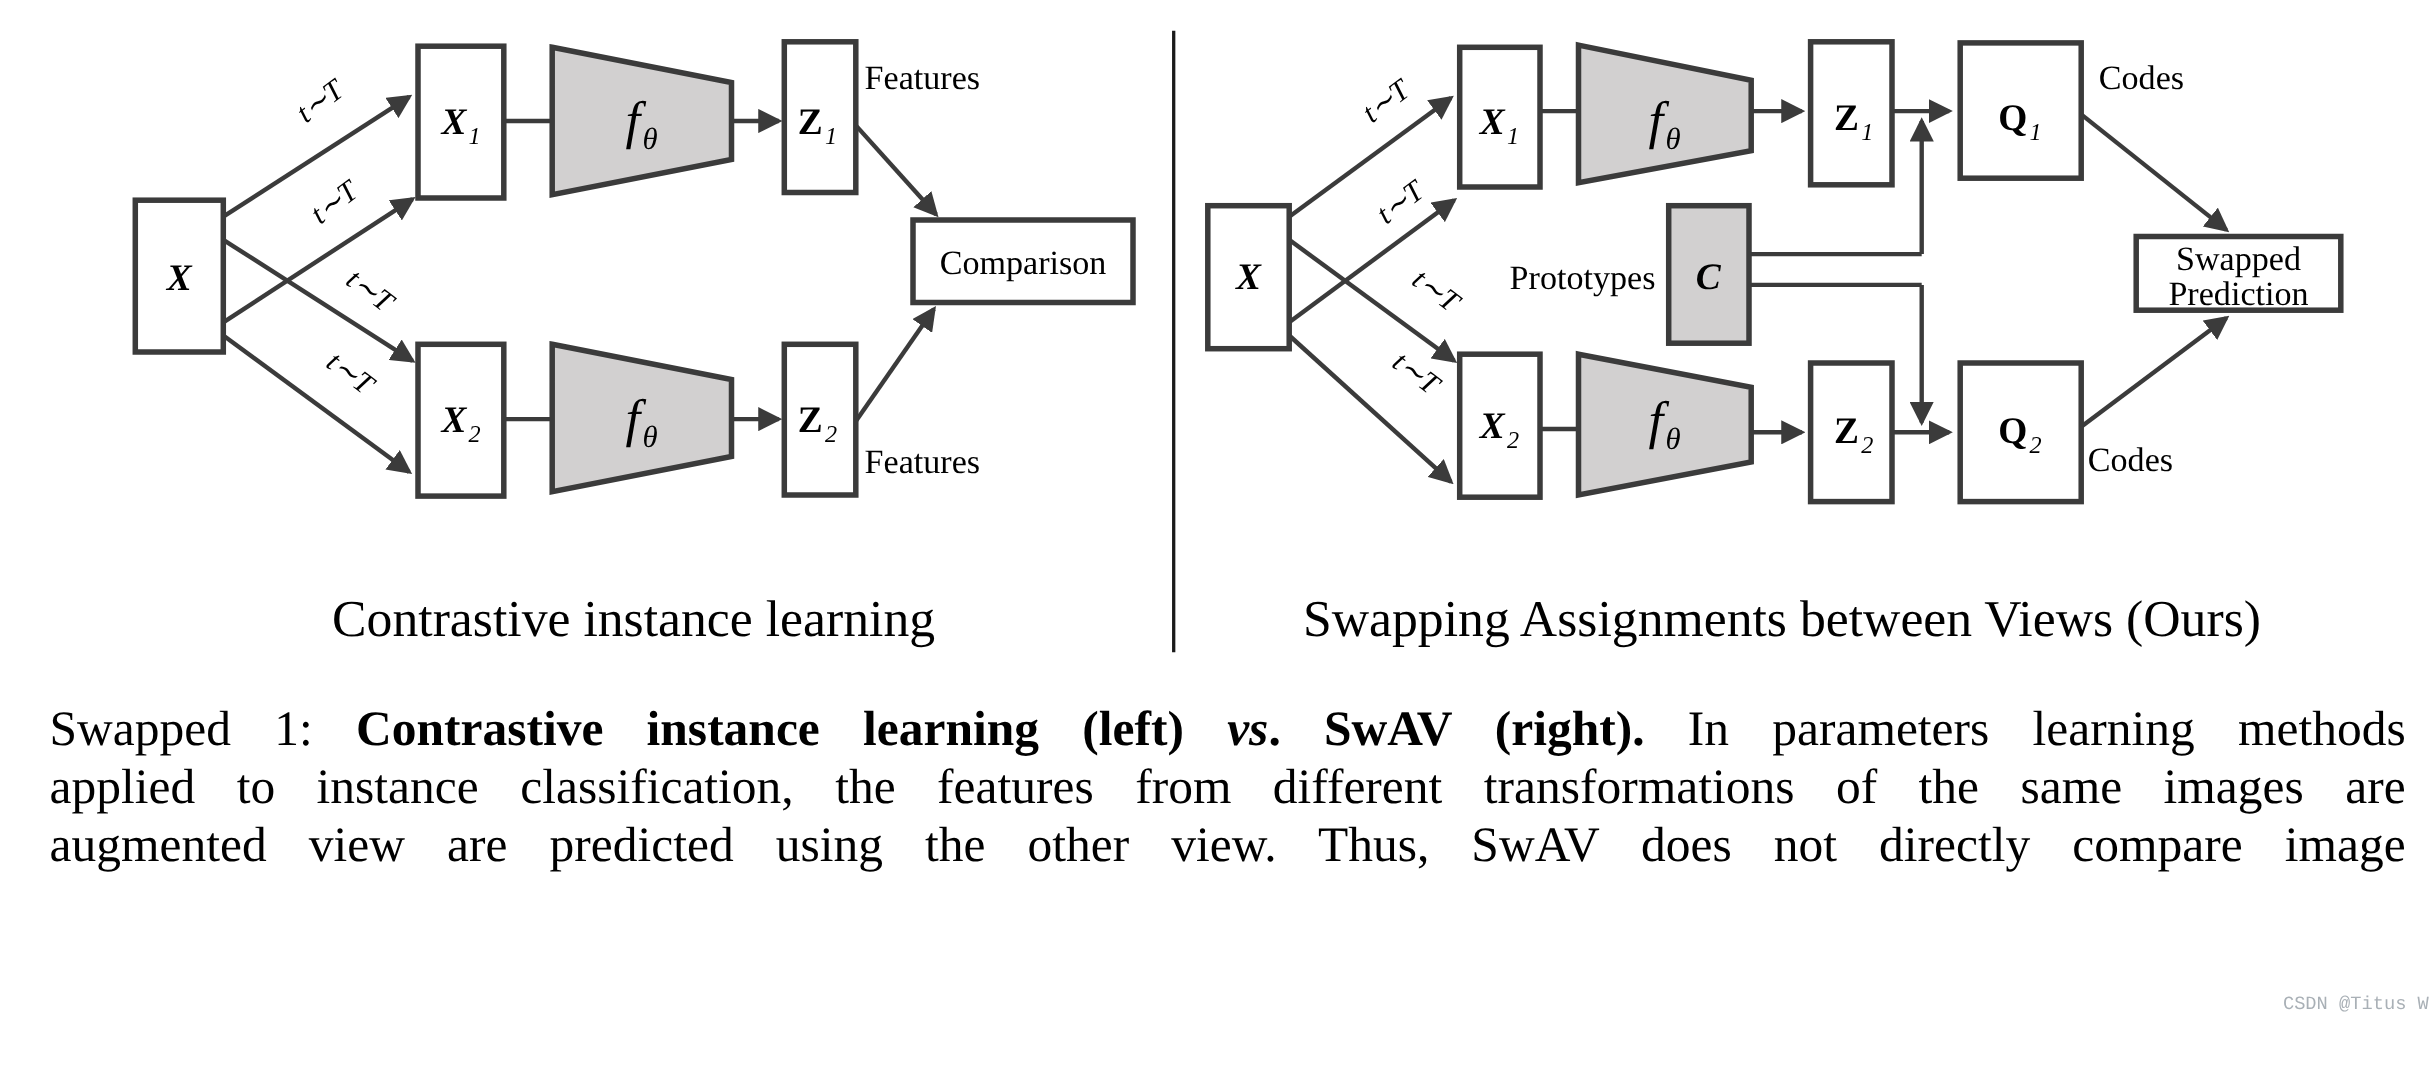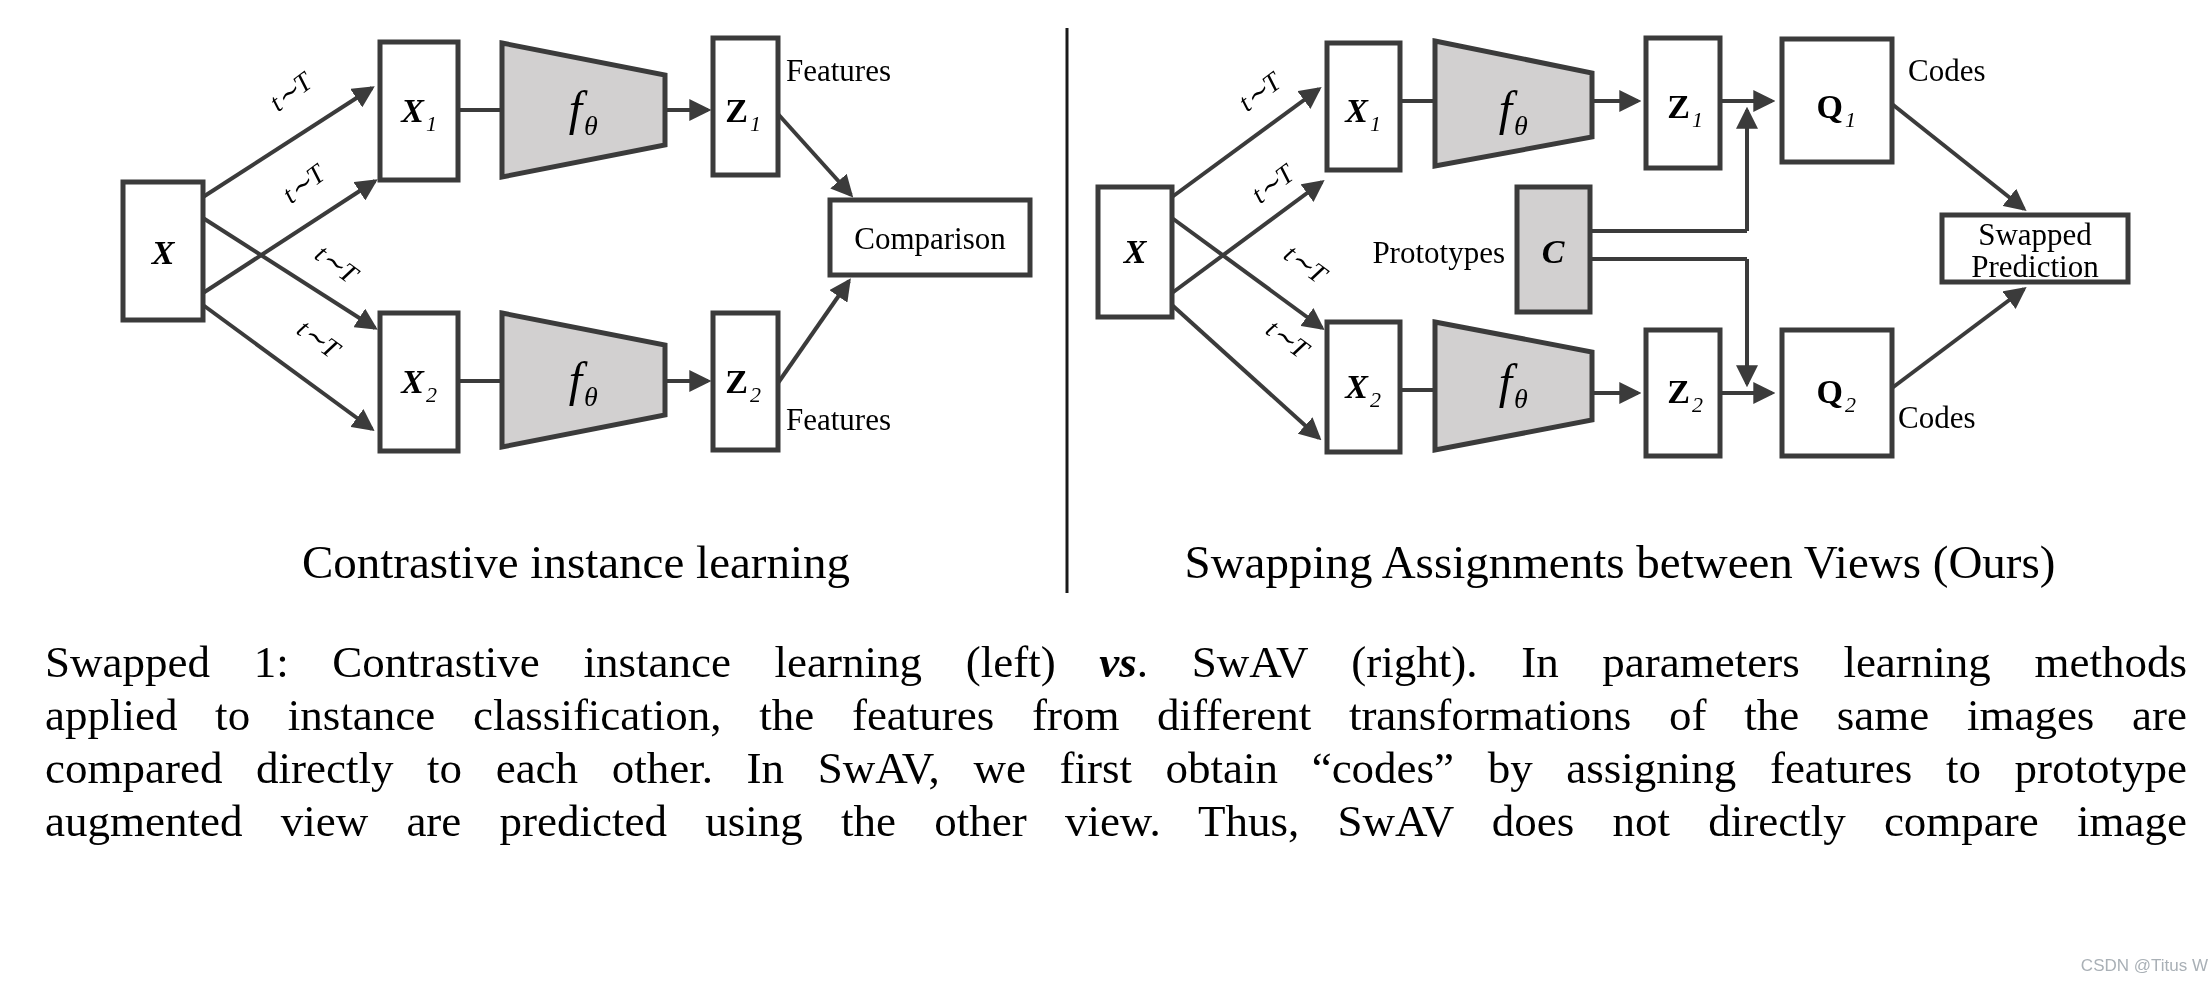--- a/index.html
+++ b/index.html
@@ -32,26 +32,26 @@
   .anno    { font: 31px "Liberation Serif", serif; }
   .ttt     { font: italic 27px "Liberation Serif", serif; }
   .pcap    { font: 47px "Liberation Serif", serif; }
 
   .figure-caption {
     position: absolute; left: 45px; top: 636px; width: 2142px;
     font-size: 45px; line-height: 53px; color: var(--text);
   }
   .cap-line { height: 53px; white-space: nowrap; }
   .cap-line.just { text-align: justify; text-align-last: justify; white-space: normal; }
-  .cap-b  { font-weight: normal; }
+  .cap-b  { font-weight: bold; }
   .cap-bi { font-weight: bold; font-style: italic; margin-top: 40px; }
 
   .watermark {
-    position: absolute; right: 4px; top: 956px;
-    font-family: Liberation Sans, sans-serif;
+    position: absolute; right: 4px; top: 904px;
+    font-family: Liberation Mono, monospace;
     font-size: 17px; color: var(--watermark);
   }
 </style>
 </head>
 <body>
 
 <div class="diagram-wrap">
 <svg width="2212" height="620" viewBox="0 0 2212 620" xmlns="http://www.w3.org/2000/svg">
   <defs>
     <marker id="ah" viewBox="0 0 10 10" refX="8.5" refY="5" markerWidth="5.5" markerHeight="5.5" orient="auto">
@@ -175,17 +175,16 @@
     <text class="anno" text-anchor="middle" x="2035" y="277">Prediction</text>
 
     <text class="pcap" text-anchor="middle" x="1620" y="578">Swapping Assignments between Views (Ours)</text>
   </g>
 </svg>
 </div>
 
 <div class="figure-caption">
   <div class="cap-line just"><span>Swapped 1: </span><span class="cap-b">Contrastive instance learning (left) </span><span class="cap-bi">vs</span><span class="cap-b">. SwAV (right).</span><span> In parameters learning methods</span></div>
   <div class="cap-line just">applied to instance classification, the features from different transformations of the same images are</div>
-  <div class="cap-line just">compared directly to each other. In SwAV, we first obtain “codes” by assigning features to prototype</div>
   <div class="cap-line just">augmented view are predicted using the other view. Thus, SwAV does not directly compare image</div>
 </div>
 
 <div class="watermark">CSDN @Titus W</div>
 
 </body></html>

